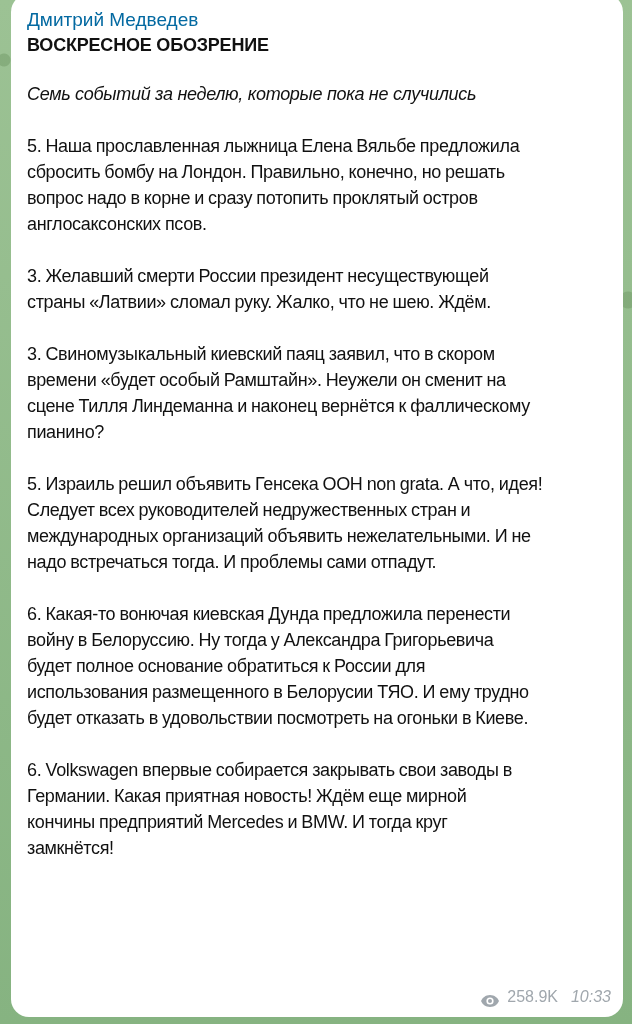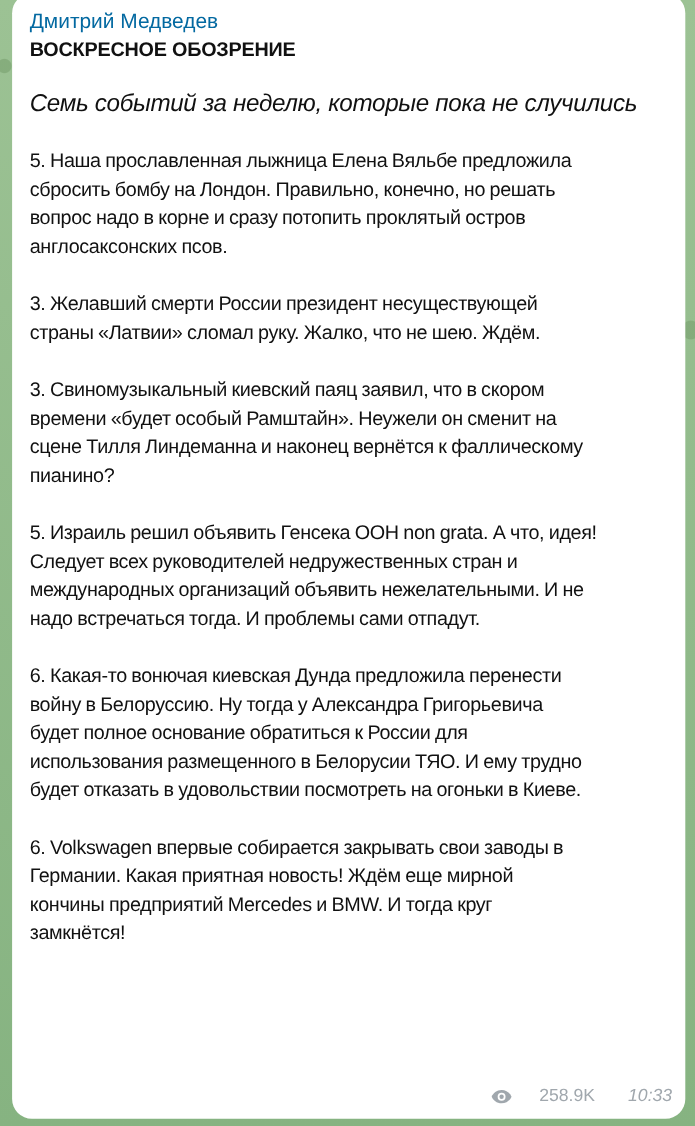--- a/index.html
+++ b/index.html
@@ -40,41 +40,41 @@
     color: #111;
     font-size: 18px;
     line-height: 24px;
     font-weight: bold;
     margin: 1px 0 0 0;
     letter-spacing: -0.2px;
   }
   .subtitle {
     color: #111;
     font-style: italic;
-    font-size: 22px;
+    font-size: 18px;
     line-height: 26px;
     margin: 24px 0 0 0;
     letter-spacing: -0.3px;
   }
   .item {
     color: #111;
     font-size: 18px;
     line-height: 26px;
     margin: 26px 0 0 0;
     letter-spacing: -0.35px;
     word-spacing: -0.5px;
     white-space: pre-line;
   }
   .meta {
     position: absolute;
     right: 12px;
     bottom: 10px;
     display: flex;
-    align-items: center;
-    gap: 22px;
+    align-items: flex-end;
+    gap: 5px;
     color: #a0a7ad;
     font-size: 16px;
     line-height: 20px;
   }
   .eye {
     width: 20px;
     height: 14px;
     display: inline-block;
     margin-right: 2px;
   }

